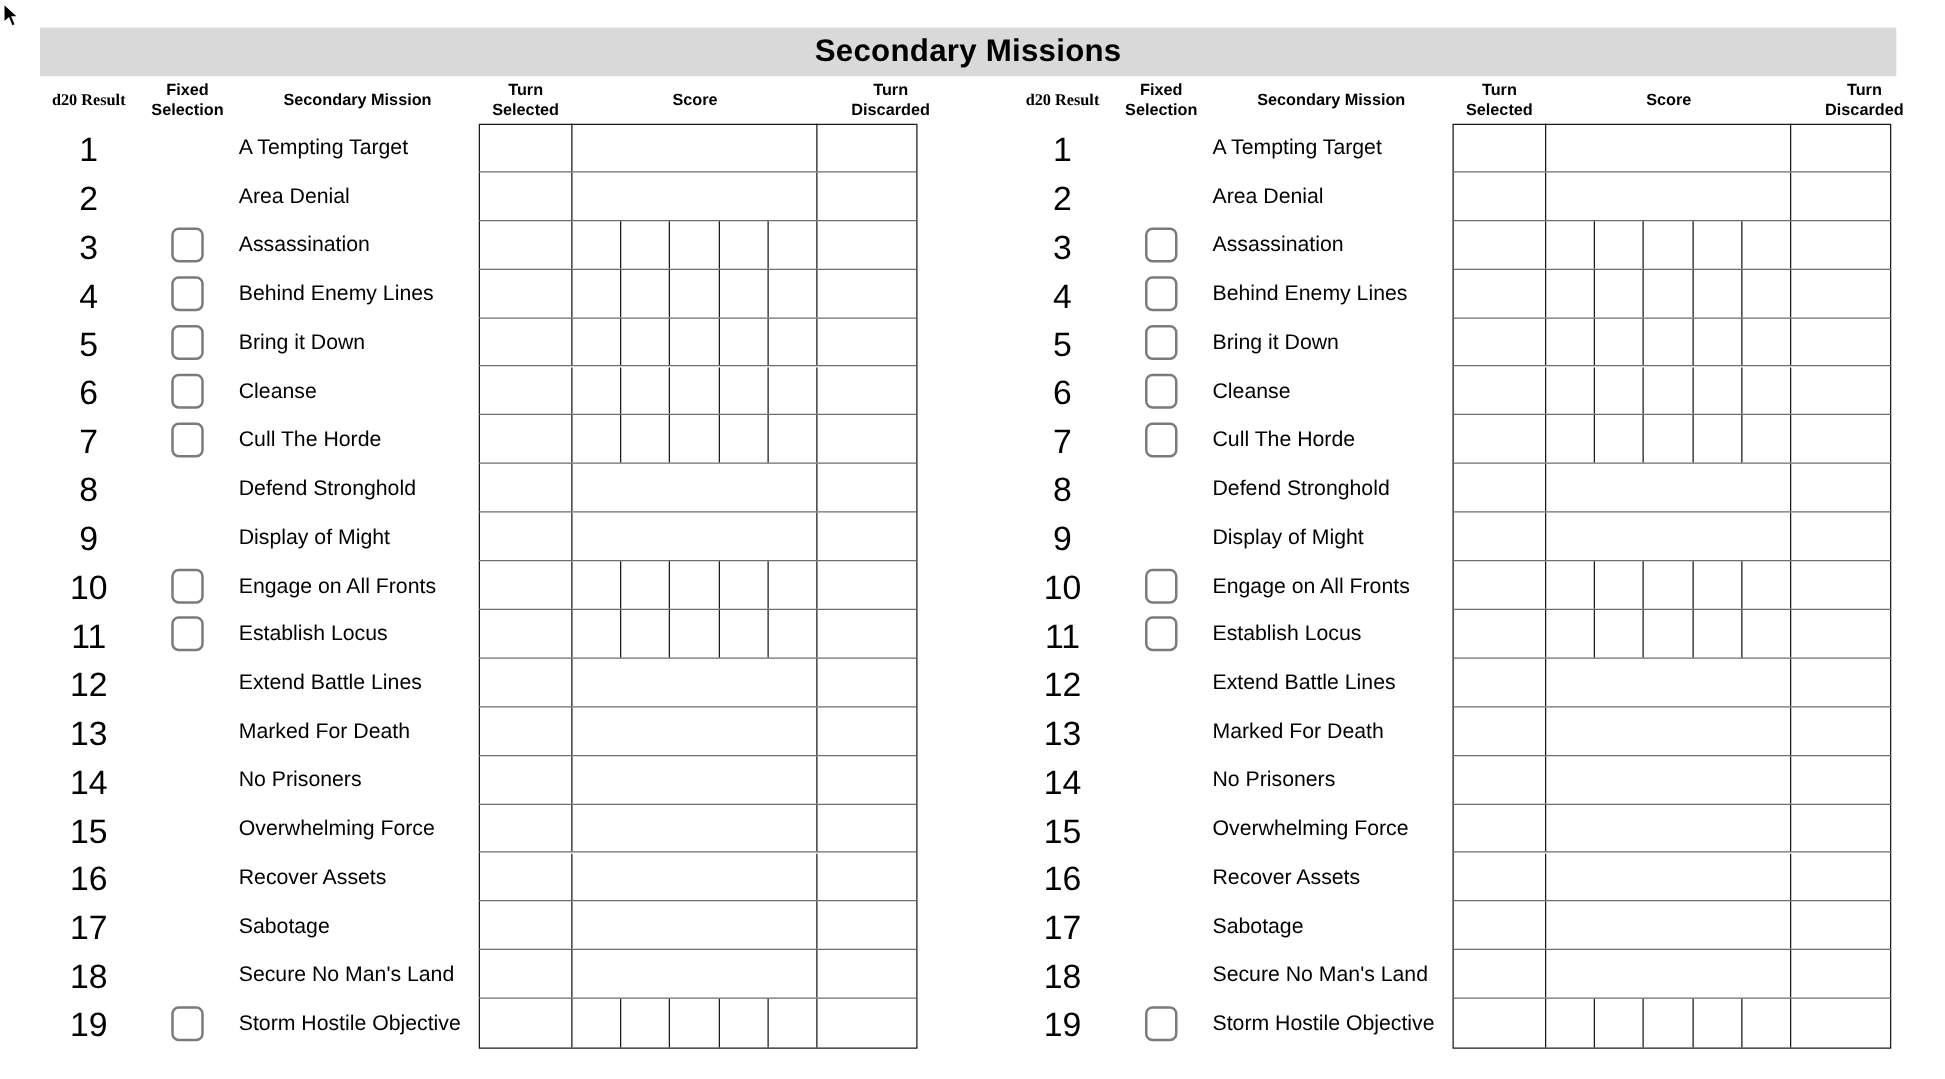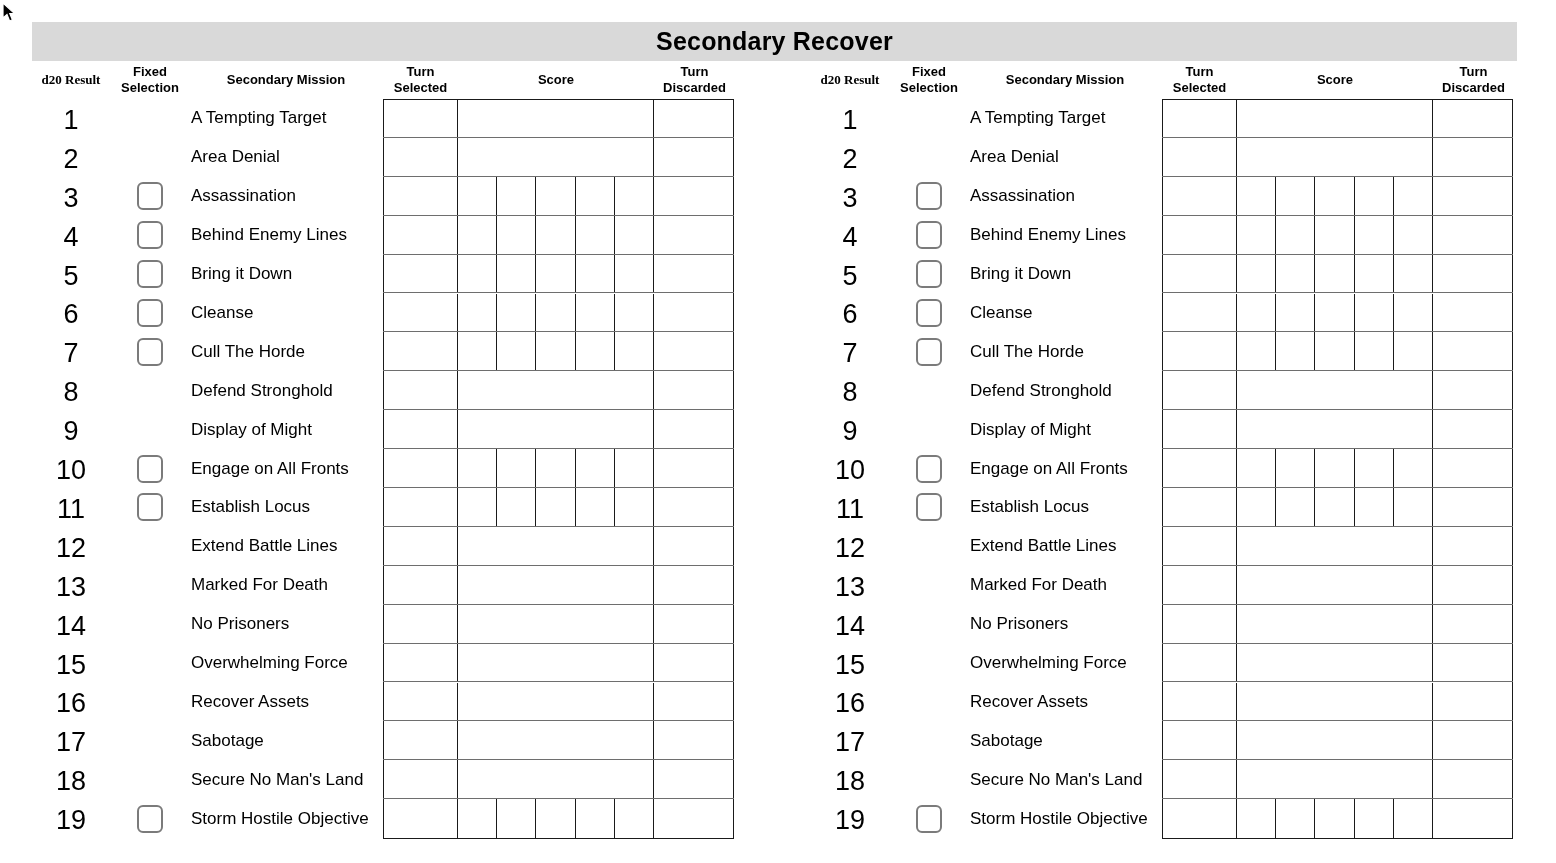--- a/index.html
+++ b/index.html
@@ -19,21 +19,21 @@
   #sheet1{left:811px;}
   .hdr{
     position:absolute;top:60px;height:40px;display:flex;align-items:center;justify-content:center;
     text-align:center;font-weight:bold;font-size:13px;line-height:1.22;
   }
   .h-d20{left:0;width:78px;font-family:Liberation Serif, serif;}
   .h-fixed{left:80px;width:76px;}
   .h-mission{left:154px;width:200px;}
   .h-ts{left:351px;width:75px;}
   .h-score{left:426px;width:196px;}
-  .h-td{left:622px;width:81px;}
+  .h-td{left:640px;width:81px;}
   .rowlbl{position:absolute;display:flex;align-items:center;}
   .num{left:0;width:78px;justify-content:center;font-size:27px;transform:translateY(2px);}
   .mission{left:159px;width:195px;font-size:17px;white-space:nowrap;}
   .cbwrap{left:92px;width:52px;justify-content:center;}
   .cb{
     width:26px;height:28px;box-sizing:border-box;background:#fff;
     border:2.5px solid var(--cbb,#7b7b7b);border-radius:6px;
   }
   .gridframe{
     position:absolute;left:351px;top:99px;width:351px;height:740px;
@@ -51,21 +51,21 @@
   .c-td{flex:1;}
 </style>
 </head>
 <body style="--bar: #d9d9d9; --gl: #1a1a1a; --rl: #6e6e6e; --cbb: #7b7b7b;">
 
 <svg id="cursor" width="16" height="22" viewBox="0 0 16 22">
   <polygon points="1,1 1,16 5,12.6 7.6,19 10.4,17.8 7.8,11.6 12.6,11.6" fill="#000" stroke="#fff" stroke-width="1.2"></polygon>
 </svg>
 
 <div class="titlebar">
-  <span>Secondary Recover</span>
+  <span>Secondary Missions</span>
 </div>
 
 <div class="sheet" id="sheet0">
     <div class="hdr h-d20">d20 Result</div>
     <div class="hdr h-fixed">Fixed Selection</div>
     <div class="hdr h-mission">Secondary Mission</div>
     <div class="hdr h-ts">Turn Selected</div>
     <div class="hdr h-score">Score</div>
     <div class="hdr h-td">Turn Discarded</div>
     <div class="gridframe"></div>

